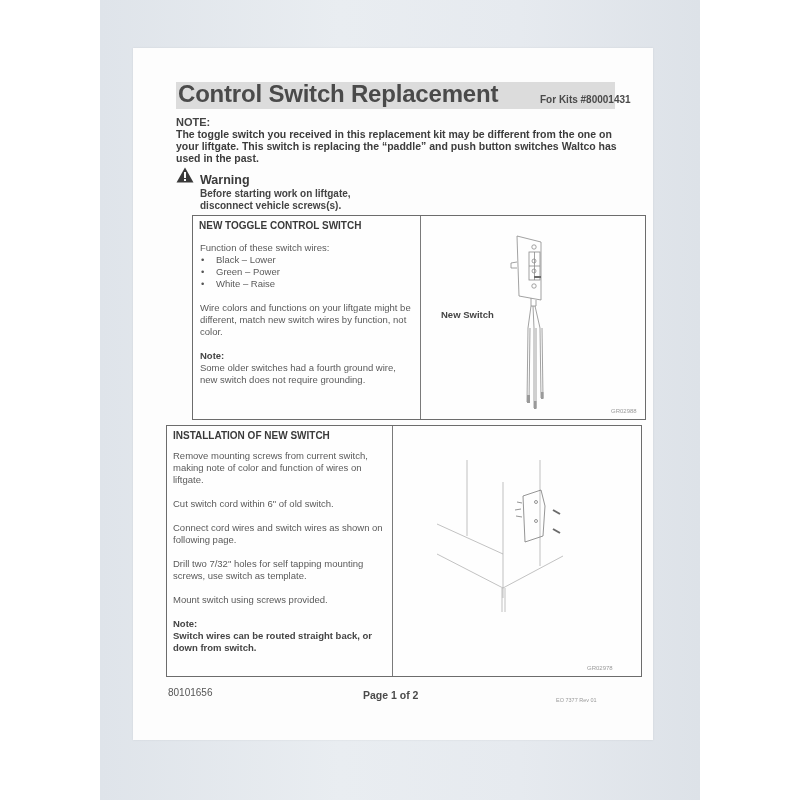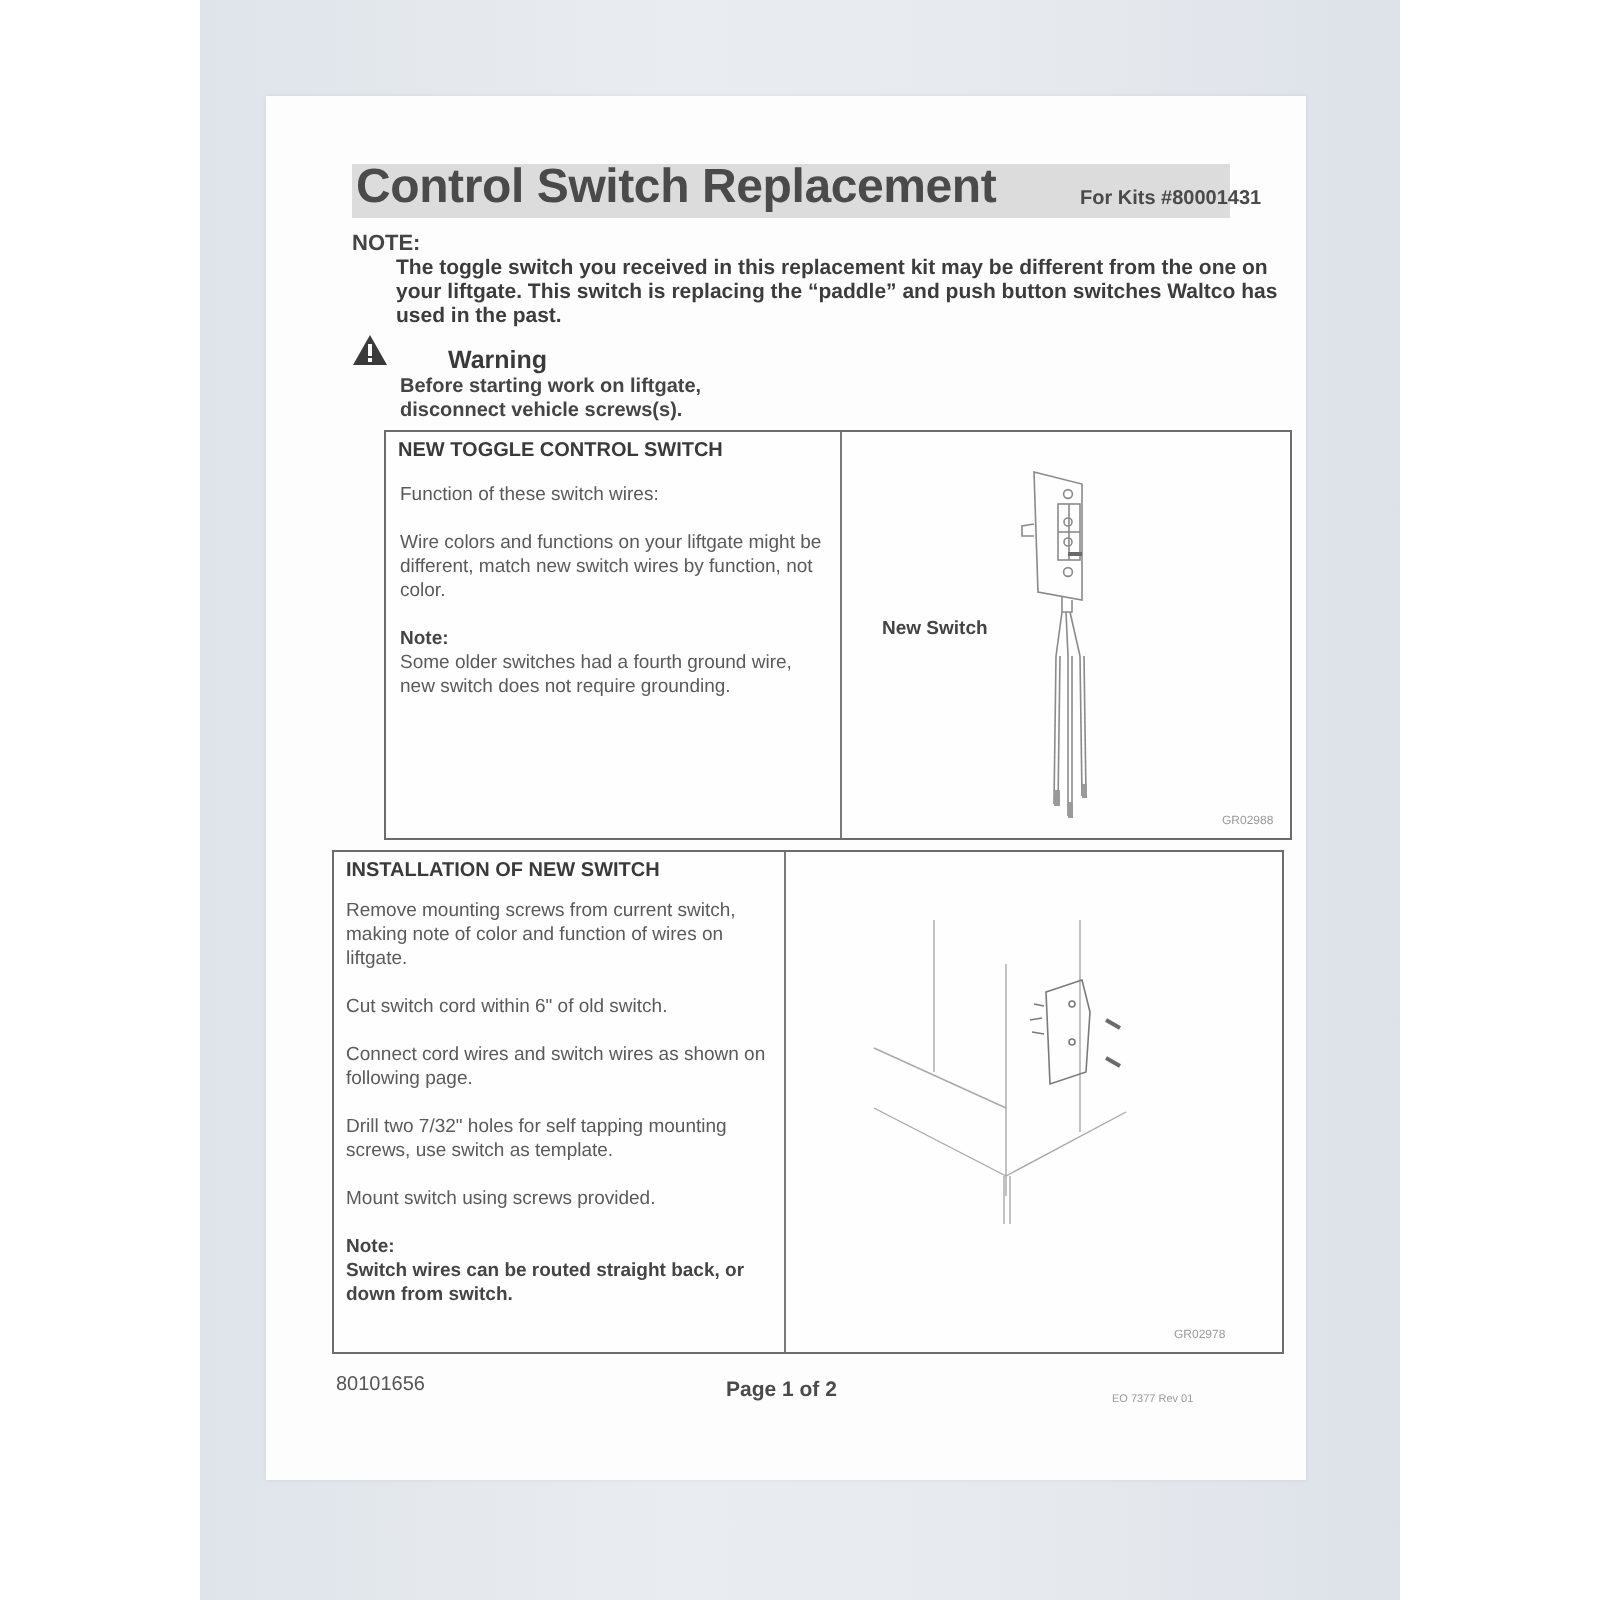--- a/index.html
+++ b/index.html
@@ -32,28 +32,28 @@
     .kit {
       position: absolute; left: 520px; top: 94px;
       font-size: 10px; font-weight: bold; color: #4a4a4a; white-space: nowrap; margin-left: 20px;
     }
     .note-label {
       position: absolute; left: 176px; top: 116px;
       font-size: 11px; font-weight: bold; color: #444;
     }
     .note-body {
       position: absolute; left: 176px; top: 128px; width: 445px;
-      font-size: 10.5px; font-weight: bold; color: #3c3c3c; line-height: 12px; margin-left: 22px;
+      font-size: 10.5px; font-weight: bold; color: #3c3c3c; line-height: 12px;
     }
     .warn-icon {
       position: absolute; left: 176px; top: 167px; width: 18px; height: 16px;
     }
     .warn-title {
       position: absolute; left: 200px; top: 173px;
-      font-size: 12.5px; font-weight: bold; color: #3a3a3a; margin-left: 24px;
+      font-size: 12.5px; font-weight: bold; color: #3a3a3a;
     }
     .warn-body {
       position: absolute; left: 200px; top: 188px; width: 240px;
       font-size: 10px; font-weight: bold; color: #444; line-height: 12px;
     }
     .box {
       position: absolute; border: 1.5px solid #6c6c6c; background: #fefefe;
     }
     .box .divider {
       position: absolute; top: 0; bottom: 0; width: 0; border-left: 1.5px solid #7a7a7a;
@@ -105,20 +105,25 @@
   <div>Before starting work on liftgate,</div>
   <div>disconnect vehicle screws(s).</div>
 </div>
 
 <div class="box" style="left:168px; top:215px; width:452px; height:203px;margin-left:24px;">
   <div class="divider" style="left:227px;"></div>
   <div class="box-head">NEW TOGGLE CONTROL SWITCH</div>
 
   <div class="box-text" style="left:7px; top:26px; width:215px;">
     <div>Function of these switch wires:</div>
+    <ul class="bullets">
+      <li>Black – Lower</li>
+      <li>Green – Power</li>
+      <li>White – Raise</li>
+    </ul>
     <div style="height:12px"></div>
     <div>Wire colors and functions on your liftgate might be different, match new switch wires by function, not color.</div>
     <div style="height:12px"></div>
     <div class="b">Note:</div>
     <div>Some older switches had a fourth ground wire, new switch does not require grounding.</div>
   </div>
 
   <div class="fig-label" style="left:248px; top:93px;">New Switch</div>
 
   <svg class="abs" style="left:310px; top:16px;" width="60" height="180" viewBox="0 0 60 180">

